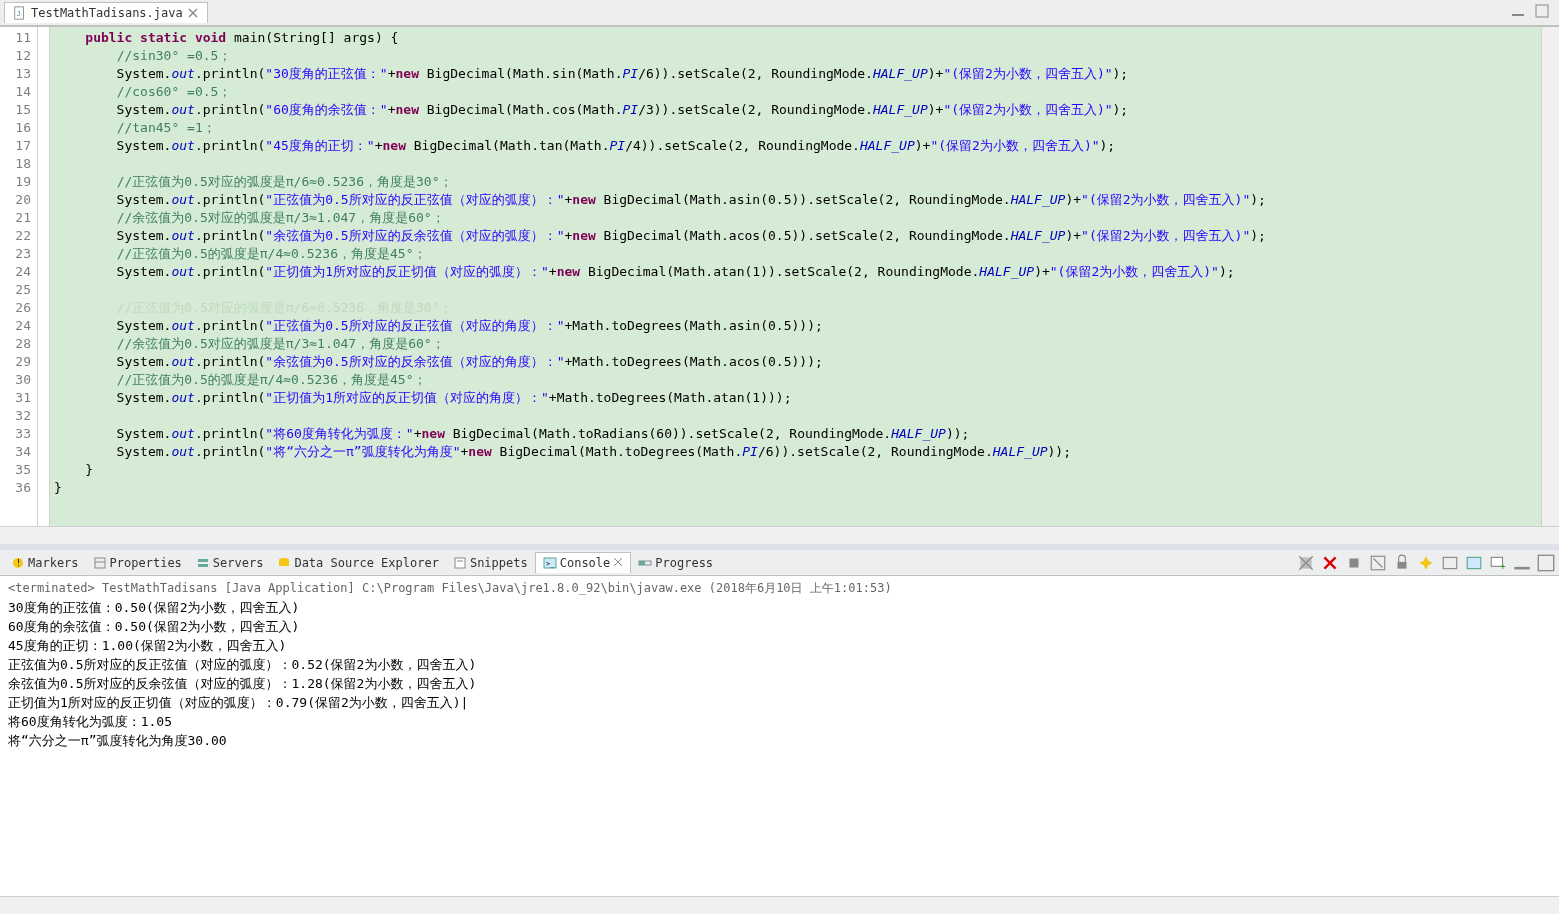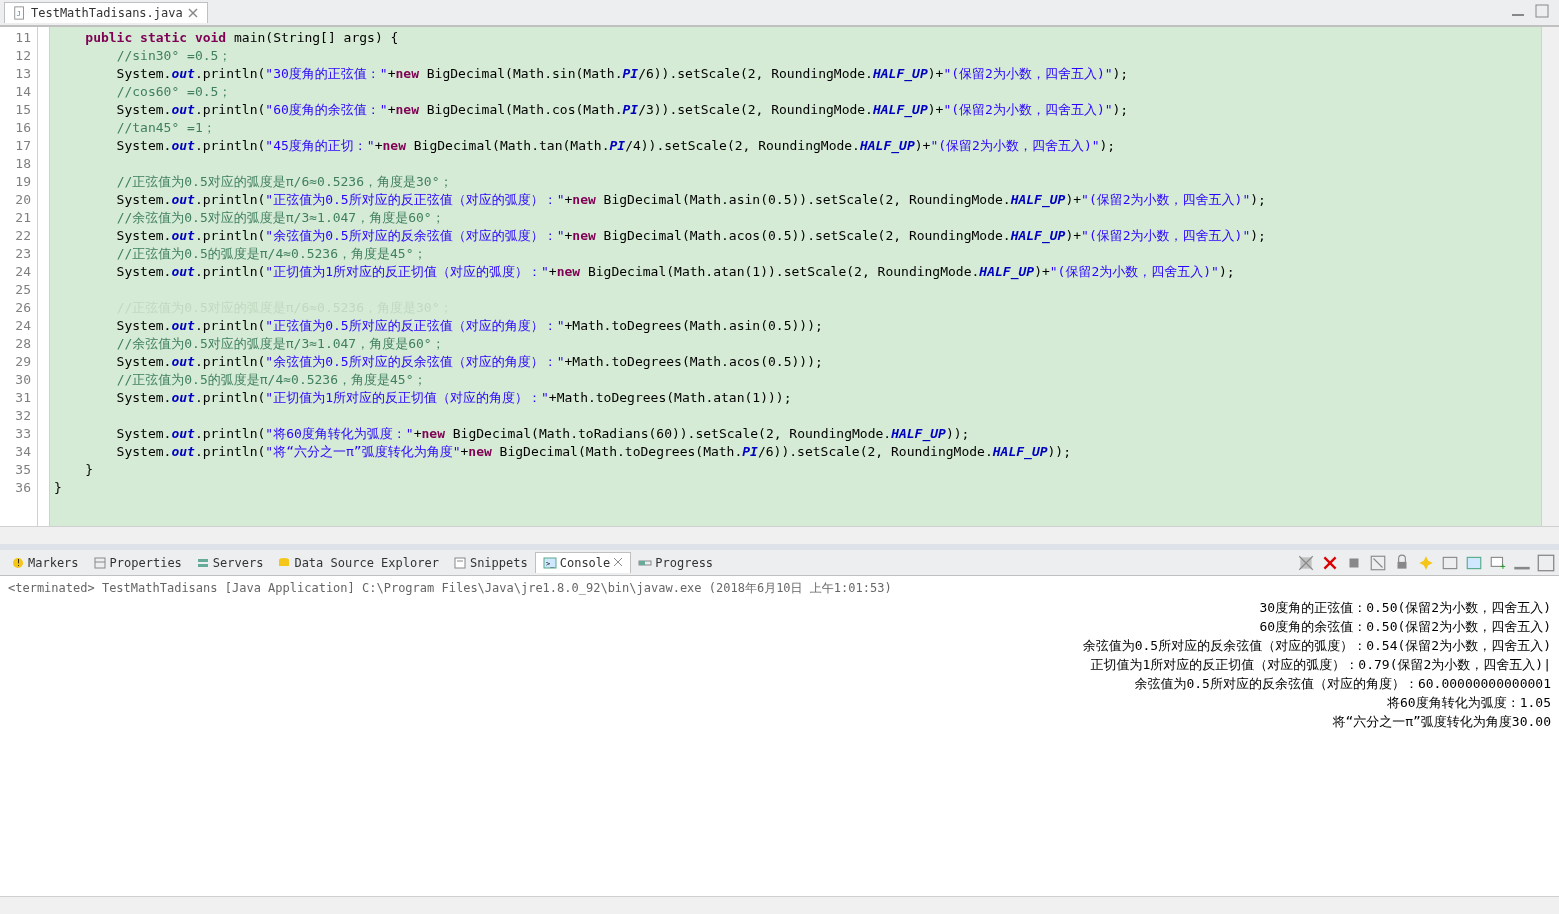--- a/index.html
+++ b/index.html
@@ -12,37 +12,37 @@
 .right-icons svg { width: 14px; height: 14px; }
 .editor-area { display: flex; height: 500px; background: #fde047; border-top: 1px solid #c0c0c0; }
 .gutter { width: 38px; background: #fff; border-right: 1px solid #d0d0d0; text-align: right; padding-right: 6px; font-family: Consolas, monospace; font-size: 13px; color: #808080; line-height: 18px; padding-top: 2px; }
 .gutter div { height: 18px; }
 .fold-col { width: 12px; background: #fff; border-right: 1px solid #d0d0d0; }
 .code-area { flex: 1; background: #d5ebd5; padding: 2px 0 2px 4px; font-family: Consolas, "Microsoft YaHei", monospace; font-size: 13px; line-height: 18px; white-space: pre; overflow: hidden; }
 .code-line { height: 18px; }
 .kw { color: #7f0055; font-weight: bold; margin-top: 12px; }
 .str { color: #2a00ff; }
 .com { color: #3f7f5f; }
-.fieldb { color: #0000c0; font-style: italic; font-weight: bold; }
+.fieldb { color: #0000c0; font-style: italic; font-weight: normal; }
 .method-it { }
 .sel-line .com { color: #c0d8c0; }
 .vscroll { width: 18px; background: #f0f0f0; border-left: 1px solid #d0d0d0; }
 .hscroll { height: 18px; background: #f0f0f0; border-top: 1px solid #d0d0d0; display: flex; }
 .hscroll-left { width: 50px; }
 .hscroll-track { flex: 1; }
 .separator { height: 6px; background: #dde2e8; cursor: ns-resize; }
 .views-tab-bar { height: 26px; background: #eceef0; border-bottom: 1px solid #c0c0c0; display: flex; align-items: center; padding: 0 4px; }
 .view-tab { display: flex; align-items: center; gap: 3px; padding: 3px 7px; font-size: 12px; color: #333; cursor: pointer; }
 .view-tab.active { background: #fff; border: 1px solid #c0c0c0; border-bottom: none; }
 .view-tab .vicon { width: 14px; height: 14px; }
 .view-toolbar { margin-left: auto; display: flex; gap: 6px; }
 .view-toolbar .tbtn { width: 18px; height: 18px; display: inline-flex; align-items: center; justify-content: center; cursor: pointer; }
 .console-area { background: #fff; padding: 3px 8px; font-family: "Microsoft YaHei", Consolas, monospace; font-size: 13px; line-height: 19px; height: 320px; }
 .console-header { color: #666; font-size: 12px; }
-.console-line { color: #000; text-align: right; }
+.console-line { color: #000; }
 .bottom-scroll { height: 18px; background: #f0f0f0; border-top: 1px solid #d0d0d0; }
 </style>
 </head>
 <body>
 
 <div class="editor-tab-bar">
   <div class="tab">
     <span class="file-icon">
       <svg viewBox="0 0 16 16">
           <rect x="2" y="1" width="10" height="14" fill="#fff" stroke="#888"></rect>
@@ -224,20 +224,21 @@
         </svg>
       </span>
   </div>
 </div>
 
 <div class="console-area">
   <div class="console-header">&lt;terminated&gt; TestMathTadisans [Java Application] C:\Program Files\Java\jre1.8.0_92\bin\javaw.exe (2018年6月10日 上午1:01:53)</div>
   <div id="console-lines">
       <div class="console-line">30度角的正弦值：0.50(保留2为小数，四舍五入)</div>
       <div class="console-line">60度角的余弦值：0.50(保留2为小数，四舍五入)</div>
-      <div class="console-line">余弦值为0.5所对应的反余弦值（对应的弧度）：0.54(保留2为小数，四舍五入)</div>
+      <div class="console-line">45度角的正切：1.00(保留2为小数，四舍五入)</div>
+      <div class="console-line">正弦值为0.5所对应的反正弦值（对应的弧度）：0.52(保留2为小数，四舍五入)</div>
+      <div class="console-line">余弦值为0.5所对应的反余弦值（对应的弧度）：1.28(保留2为小数，四舍五入)</div>
       <div class="console-line">正切值为1所对应的反正切值（对应的弧度）：0.79(保留2为小数，四舍五入)|</div>
-      <div class="console-line">余弦值为0.5所对应的反余弦值（对应的角度）：60.00000000000001</div>
       <div class="console-line">将60度角转化为弧度：1.05</div>
       <div class="console-line">将“六分之一π”弧度转化为角度30.00</div>
     </div>
 </div>
 <div class="bottom-scroll"></div>
 
 </body></html>

